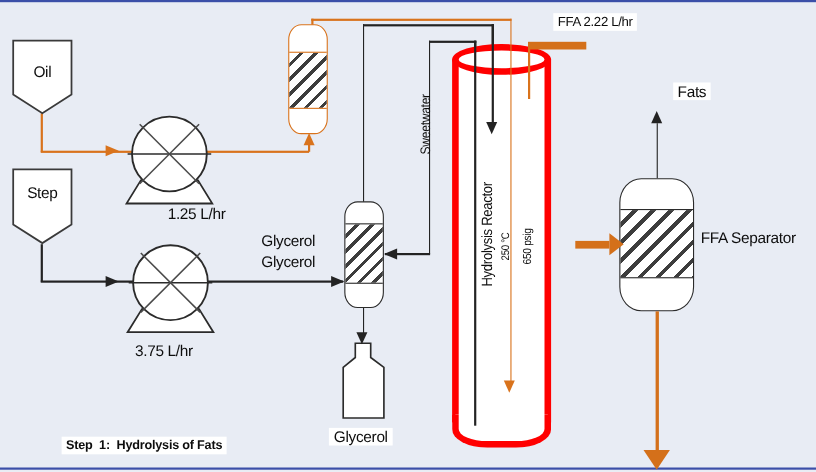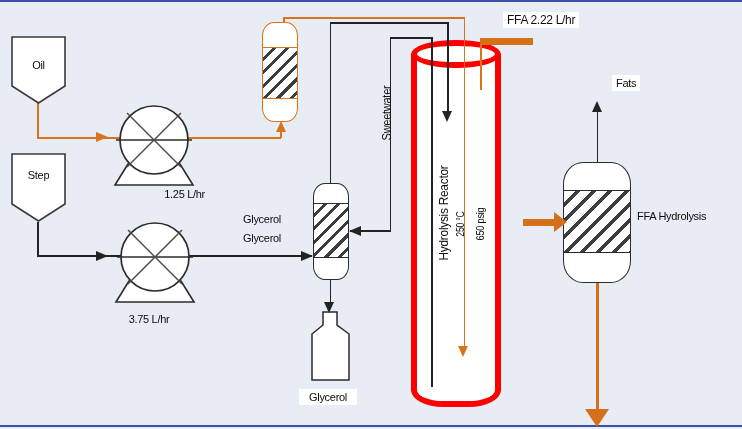--- a/index.html
+++ b/index.html
@@ -40,21 +40,21 @@
   }
   
   .reactor-body   { position:absolute; left:411px; top:54px;  width:90px; height:330px; background:#fff;
                     border-left:6px solid #FF0000; border-right:6px solid #FF0000; }
   .reactor-bottom { position:absolute; left:411px; top:377px; width:90px; height:30px; background:#fff;
                     border:6px solid #FF0000; border-top:none;
                     border-radius:0 0 32px 32px / 0 0 17px 17px; }
   .reactor-ellipse{ position:absolute; left:411px; top:40px;  width:90px; height:28px; background:#fff;
                     border:6px solid #FF0000; border-radius:50%; }
   
-  .lbl { position:absolute; font-size:11px; line-height:14px; white-space:pre; letter-spacing:-0.3px; color:#0d0d0d; }
+  .lbl { position:absolute; font-size:14px; line-height:14px; white-space:pre; letter-spacing:-0.3px; color:#0d0d0d; }
   .cx  { text-align:center; }
   .whitebg { background:#FFFFFF; padding:1px 4px; }
   .rot { transform:rotate(-90deg) scaleX(0.88); transform-origin:center center; text-align:center; }
   .bold { font-weight:bold; }
   svg { position:absolute; overflow:visible; }
 </style>
 </head>
 <body>
 
 <div class="canvas">
@@ -113,21 +113,21 @@
   </div>
 
   <div class="vessel" style="left:313px;top:183px;width:36px;height:97px;">
     <div class="hatch" style="top:19px;height:55px;"></div>
   </div>
   <div class="lbl cx" style="left:210px;top:210px;width:104px;line-height:19px;"><span>Glycerol</span><br><span>Glycerol</span></div>
 
   <div class="vessel big" style="left:563px;top:162px;width:68px;height:121px;">
     <div class="hatch" style="top:27px;height:63px;"></div>
   </div>
-  <div class="lbl" style="left:637px;top:209px;">FFA Hydrolysis</div>
+  <div class="lbl" style="left:637px;top:209px;">FFA Separator</div>
 
   <svg style="left:309px;top:310px;" width="44" height="72">
     <polygon points="14,2 28,2 28,15 40,24 40,70 3,70 3,24 14,15" fill="#ffffff" stroke="#2b2b2b" stroke-width="1.5"></polygon>
   </svg>
   <div class="lbl cx whitebg" style="left:299px;top:389px;width:58px;">Glycerol</div>
 
   <div class="reactor-body"></div>
   <div class="reactor-bottom"></div>
   <div class="reactor-ellipse"></div>
 
@@ -152,14 +152,15 @@
   <div class="arr a-up" style="left:591.8px;top:101px;"></div>
 
   <div class="thick" style="left:480px;top:38px;width:53px;height:7px;"></div>
   <div class="thick" style="left:523px;top:219px;width:31px;height:7px;"></div>
   <div class="arr to-right" style="left:554px;top:212px;"></div>
   <div class="thick" style="left:595.5px;top:283px;width:3px;height:127px;"></div>
   <div class="arr to-down" style="left:585px;top:409px;"></div>
 
   <div class="lbl whitebg" style="left:503px;top:12px;font-size:12px;">FFA 2.22 L/hr</div>
   <div class="lbl whitebg" style="left:612px;top:75px;">Fats</div>
+  <div class="lbl bold whitebg" style="left:56px;top:397px;font-size:11.5px;letter-spacing:-0.2px;">Step  1:  Hydrolysis of Fats</div>
 
 </div>
 
 </body></html>

